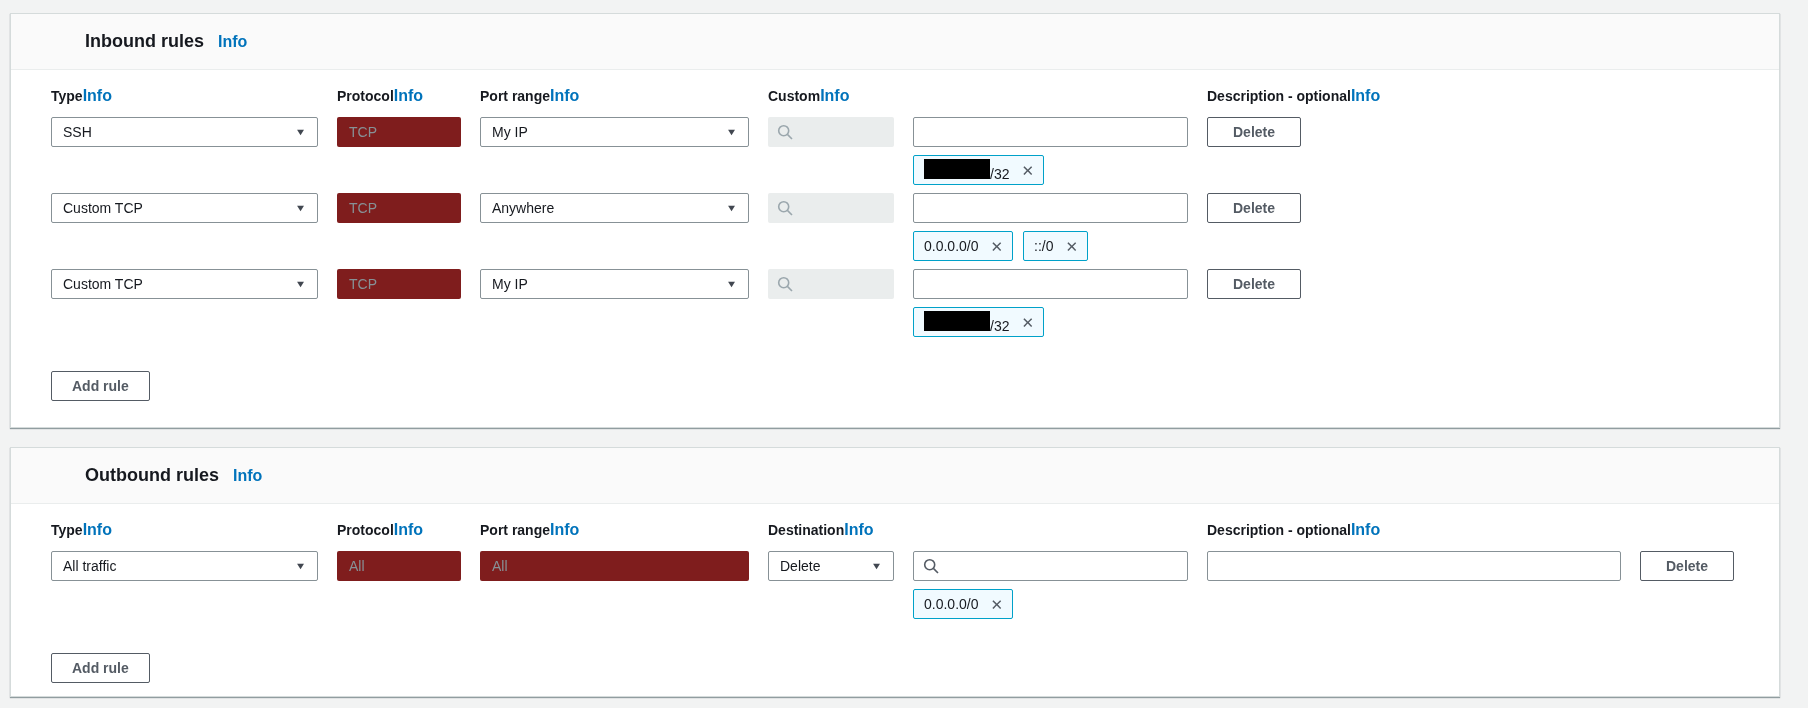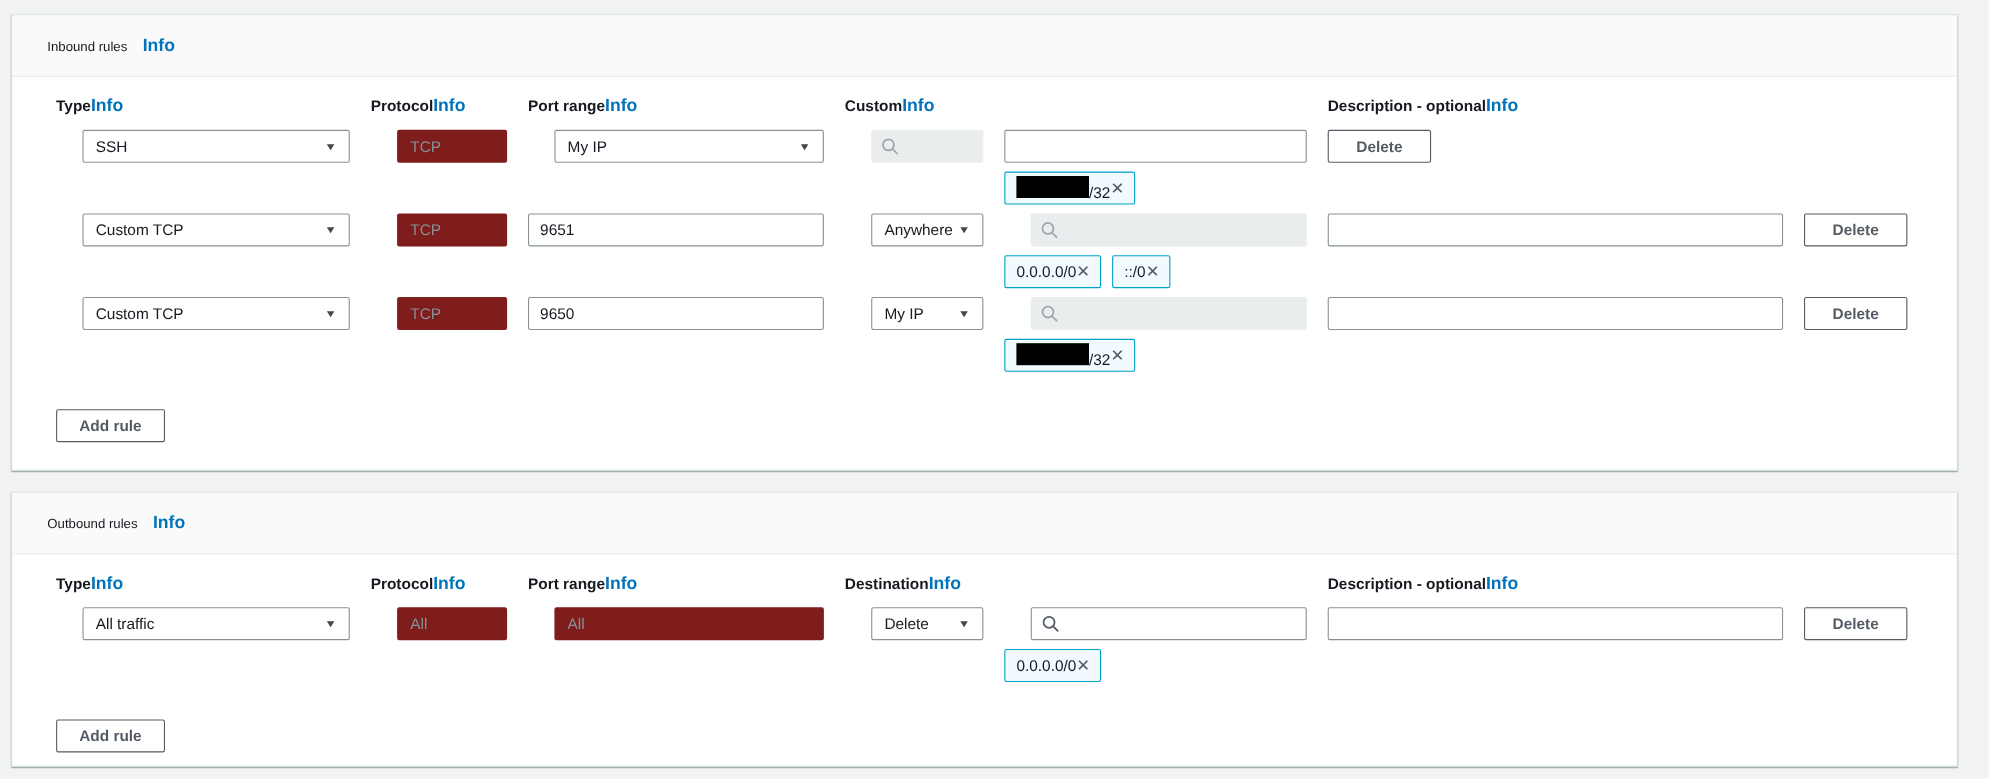--- a/index.html
+++ b/index.html
@@ -15,38 +15,38 @@
     position:absolute; left:10px; width:1770px;
     background:#fff; border:1px solid #d5dbdb;
     box-shadow:0 1px 1px 0 rgba(0,28,36,0.4);
   }
   #panel-inbound  { top:13px;  height:415px; }
   #panel-outbound { top:447px; height:250px; }
   .panel-header {
     height:56px; background:#fafafa; border-bottom:1px solid #eaeded;
     display:flex; align-items:center; gap:14px; padding:0 20px 0 32px;
   }
-  .panel-title { font-size:12px; font-weight:normal; }
+  .panel-title { font-size:18px; font-weight:bold;margin-left:42px; }
   .info-link {
     color:#0073bb; font-size:16px; font-weight:bold;
     text-decoration:none; cursor:pointer; line-height:1;
   }
   .panel-body { padding:18px 0 0 40px; }
   .grid {
     display:grid;
     grid-template-columns:267px 124px 269px 126px 275px 414px 94px;
     column-gap:19px;
     align-items:start;
   }
   .col-label {
     display:flex; align-items:baseline; 
     font-weight:bold; margin-bottom:13px; white-space:nowrap;
   }
   .rule-block { margin-bottom:8px; }
-  .field { height:30px; border-radius:2px; font-size:14px;margin-left:24px; }
+  .field { height:30px; border-radius:2px; font-size:14px; }
   .select-box {
     background:#fff; border:1px solid #879196; cursor:pointer;
     display:flex; align-items:center; justify-content:space-between;
     padding:0 12px 0 11px;
   }
   .chevron { font-size:9px; color:#414750; transform:scaleX(1.3); }
   .disabled-field {
     background:#7f1d1d; color:#879196; line-height:30px; padding:0 12px;
     overflow:hidden; white-space:nowrap;
   }
@@ -61,21 +61,21 @@
     border:none; outline:none; background:transparent; font:inherit;
     flex:1; min-width:0; height:26px; color:#16191f;
   }
   .search-disabled { background:#eaeded; color:#9ba7ad; }
   .search-enabled  { background:#fff; border:1px solid #879196; color:#545b64; }
   .search-icon svg { display:block; }
   .tags-line { display:flex; gap:10px; margin-top:8px; grid-column:5; }
   .tag {
     display:inline-flex; align-items:center; height:30px;
     border:1.5px solid #00a1c9; background:#f1faff; border-radius:2px;
-    padding:0 9px 0 10px; white-space:nowrap;
+    padding:0 9px 0 10px; gap:12px; white-space:nowrap;
   }
   .redact { display:inline-block; width:66px; height:20px; background:#000; }
   .tag-x { color:#545b64; font-size:15px; cursor:pointer; line-height:1; }
   .btn {
     background:#fff; border:1px solid #545b64; border-radius:2px;
     color:#545b64; font-weight:bold; font-size:14px; font-family:inherit;
     height:30px; padding:0 20px; cursor:pointer; white-space:nowrap;
   }
   .delete-btn { width:94px; padding:0; text-align:center; }
   .add-rule { margin-top:26px; }
@@ -145,21 +145,20 @@
       </div>
     </div>
 
     
     <div class="grid rule-block">
       <div class="field select-box">
         <span>Custom TCP</span>
         <span class="chevron">▼</span>
       </div>
       <div class="field disabled-field">TCP</div>
-      <input class="text-input" type="text" value="9651" style="">
       <div class="field select-box">
         <span>Anywhere</span>
         <span class="chevron">▼</span>
       </div>
       <div class="field search-box search-disabled">
         <span class="search-icon">
           <svg width="16" height="16" viewBox="0 0 16 16">
               <circle cx="6.7" cy="6.7" r="5" fill="none" stroke="currentColor" stroke-width="1.6"></circle>
               <line x1="10.4" y1="10.4" x2="15" y2="15" stroke="currentColor" stroke-width="1.6"></line>
             </svg>
@@ -180,21 +179,20 @@
       </div>
     </div>
 
     
     <div class="grid rule-block">
       <div class="field select-box">
         <span>Custom TCP</span>
         <span class="chevron">▼</span>
       </div>
       <div class="field disabled-field">TCP</div>
-      <input class="text-input" type="text" value="9650" style="">
       <div class="field select-box">
         <span>My IP</span>
         <span class="chevron">▼</span>
       </div>
       <div class="field search-box search-disabled">
         <span class="search-icon">
           <svg width="16" height="16" viewBox="0 0 16 16">
               <circle cx="6.7" cy="6.7" r="5" fill="none" stroke="currentColor" stroke-width="1.6"></circle>
               <line x1="10.4" y1="10.4" x2="15" y2="15" stroke="currentColor" stroke-width="1.6"></line>
             </svg>

